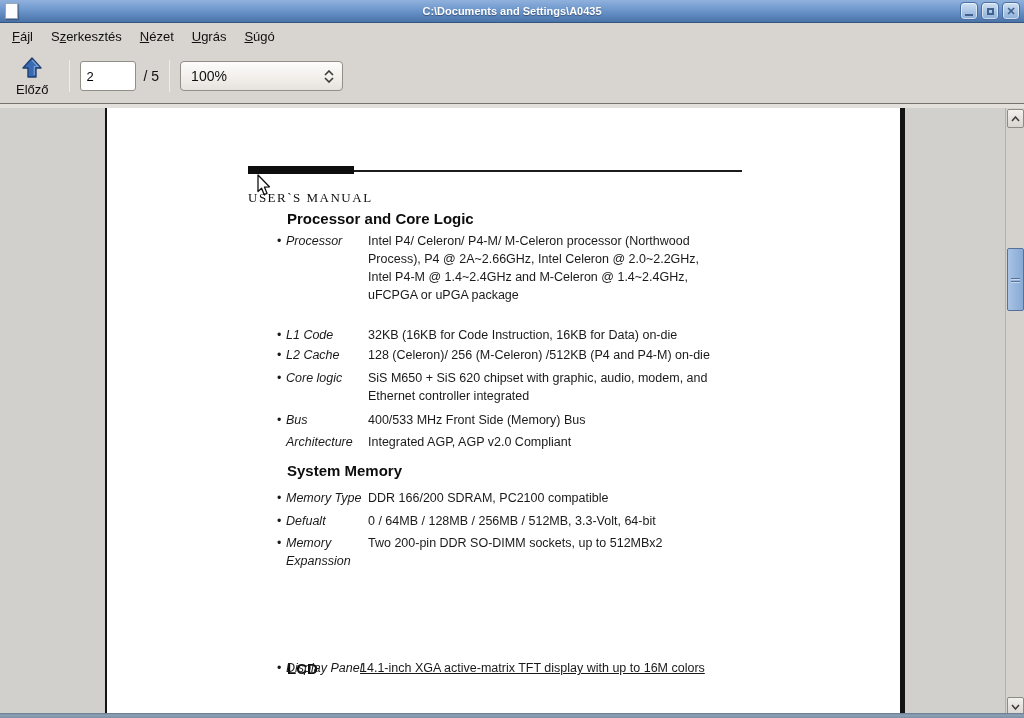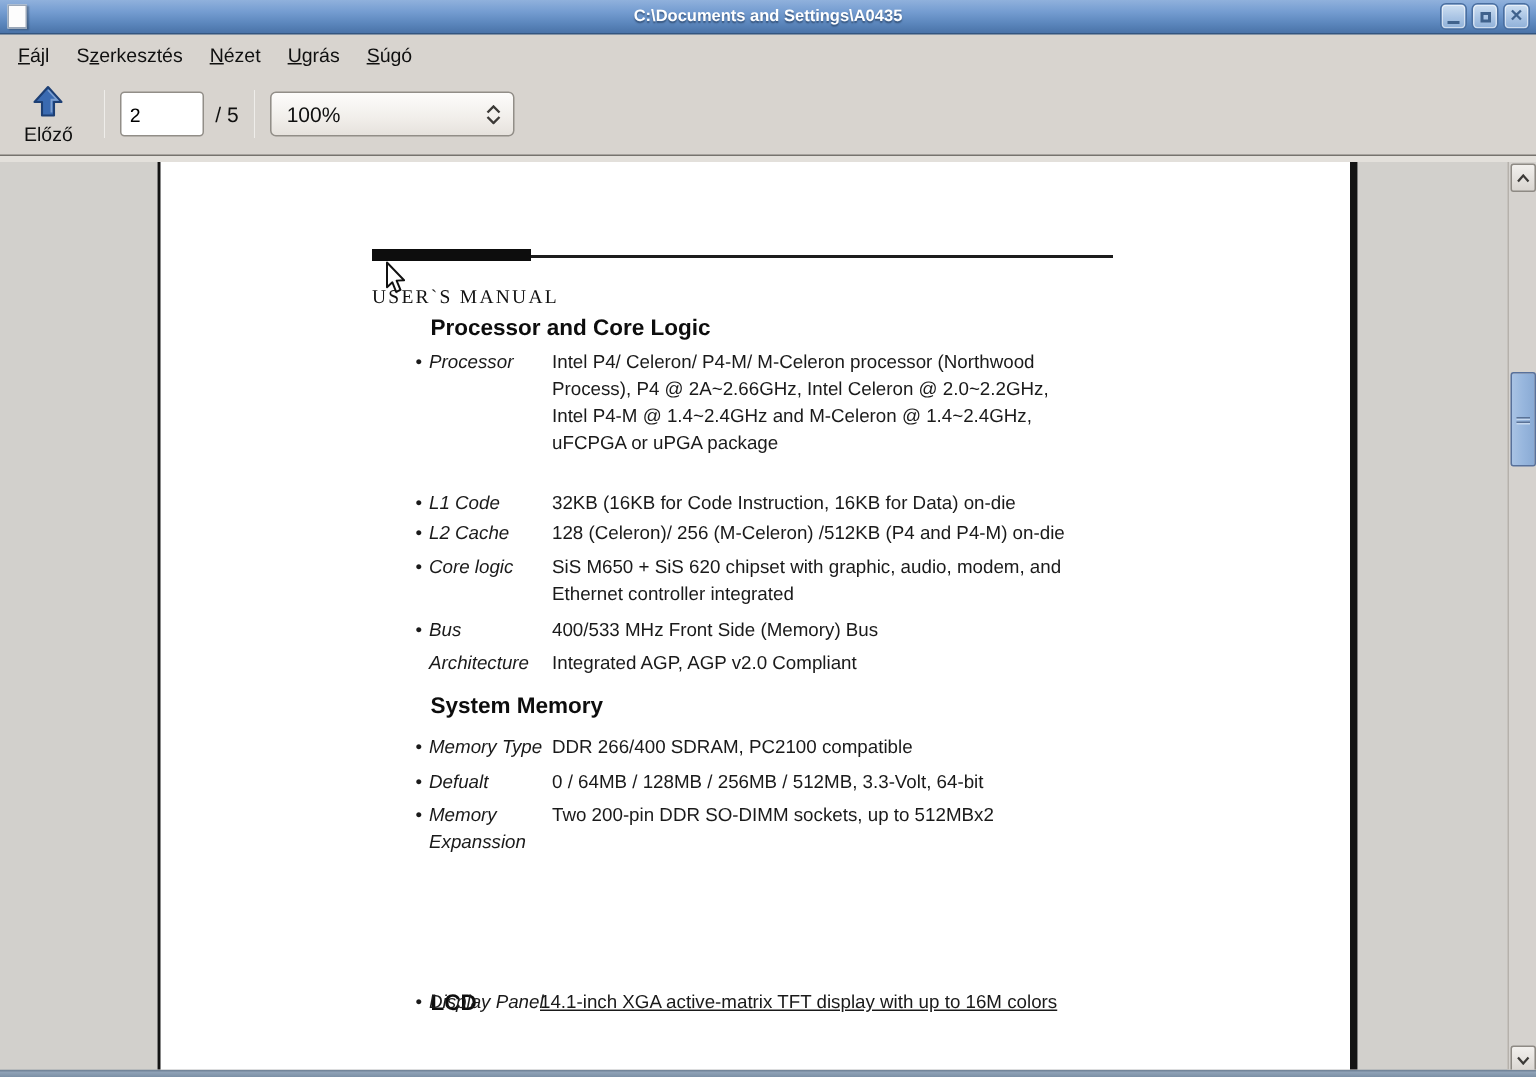--- a/index.html
+++ b/index.html
@@ -196,21 +196,21 @@
           <span class="label">Bus
 Architecture</span>
           <span class="value">400/533 MHz Front Side (Memory) Bus
 Integrated AGP, AGP v2.0 Compliant</span>
         </div>
 
         <div class="doc-h" style="top:354px;">System Memory</div>
 
         <div class="spec-row" style="top:381px;">
           <span class="label">Memory Type</span>
-          <span class="value">DDR 266/400 SDRAM, PC2100 compatible</span>
+          <span class="value">DDR 166/200 SDRAM, PC2100 compatible</span>
         </div>
         <div class="spec-row" style="top:404px;">
           <span class="label">Defualt</span>
           <span class="value">0 / 64MB / 128MB / 256MB / 512MB, 3.3-Volt, 64-bit</span>
         </div>
         <div class="spec-row" style="top:426px;">
           <span class="label">Memory
 Expanssion</span>
           <span class="value">Two 200-pin DDR SO-DIMM sockets, up to 512MBx2</span>
         </div>

